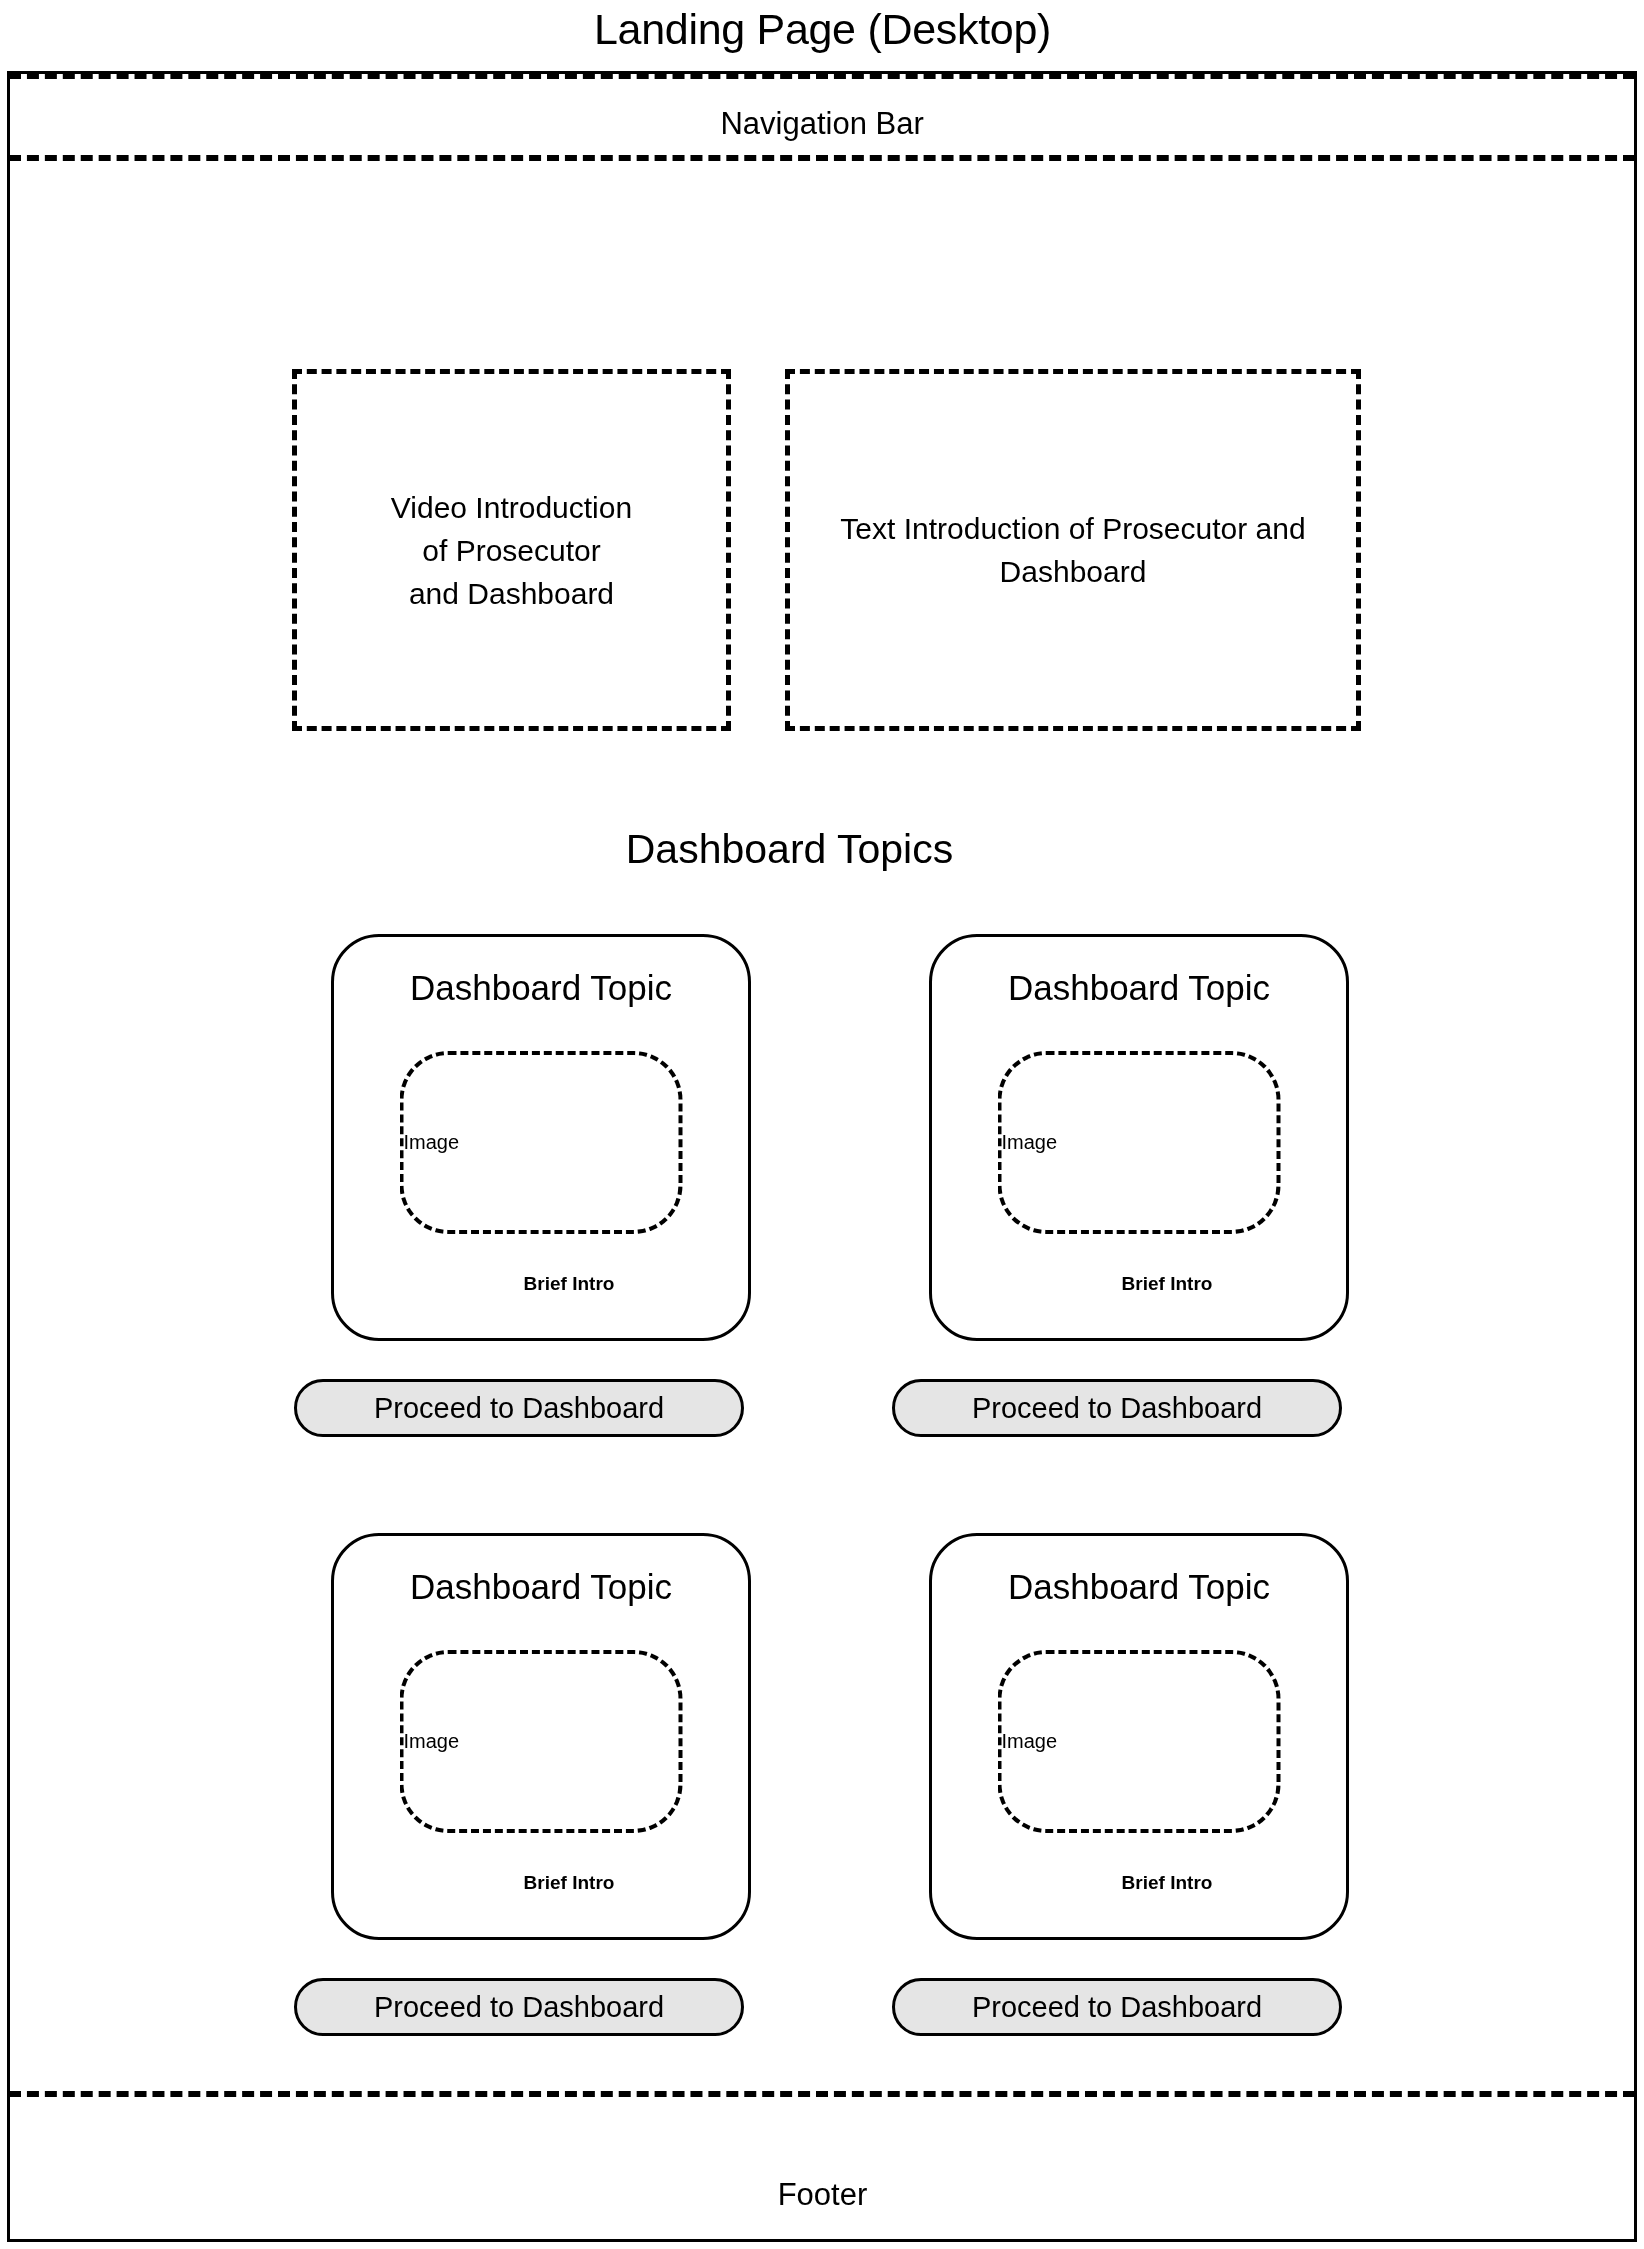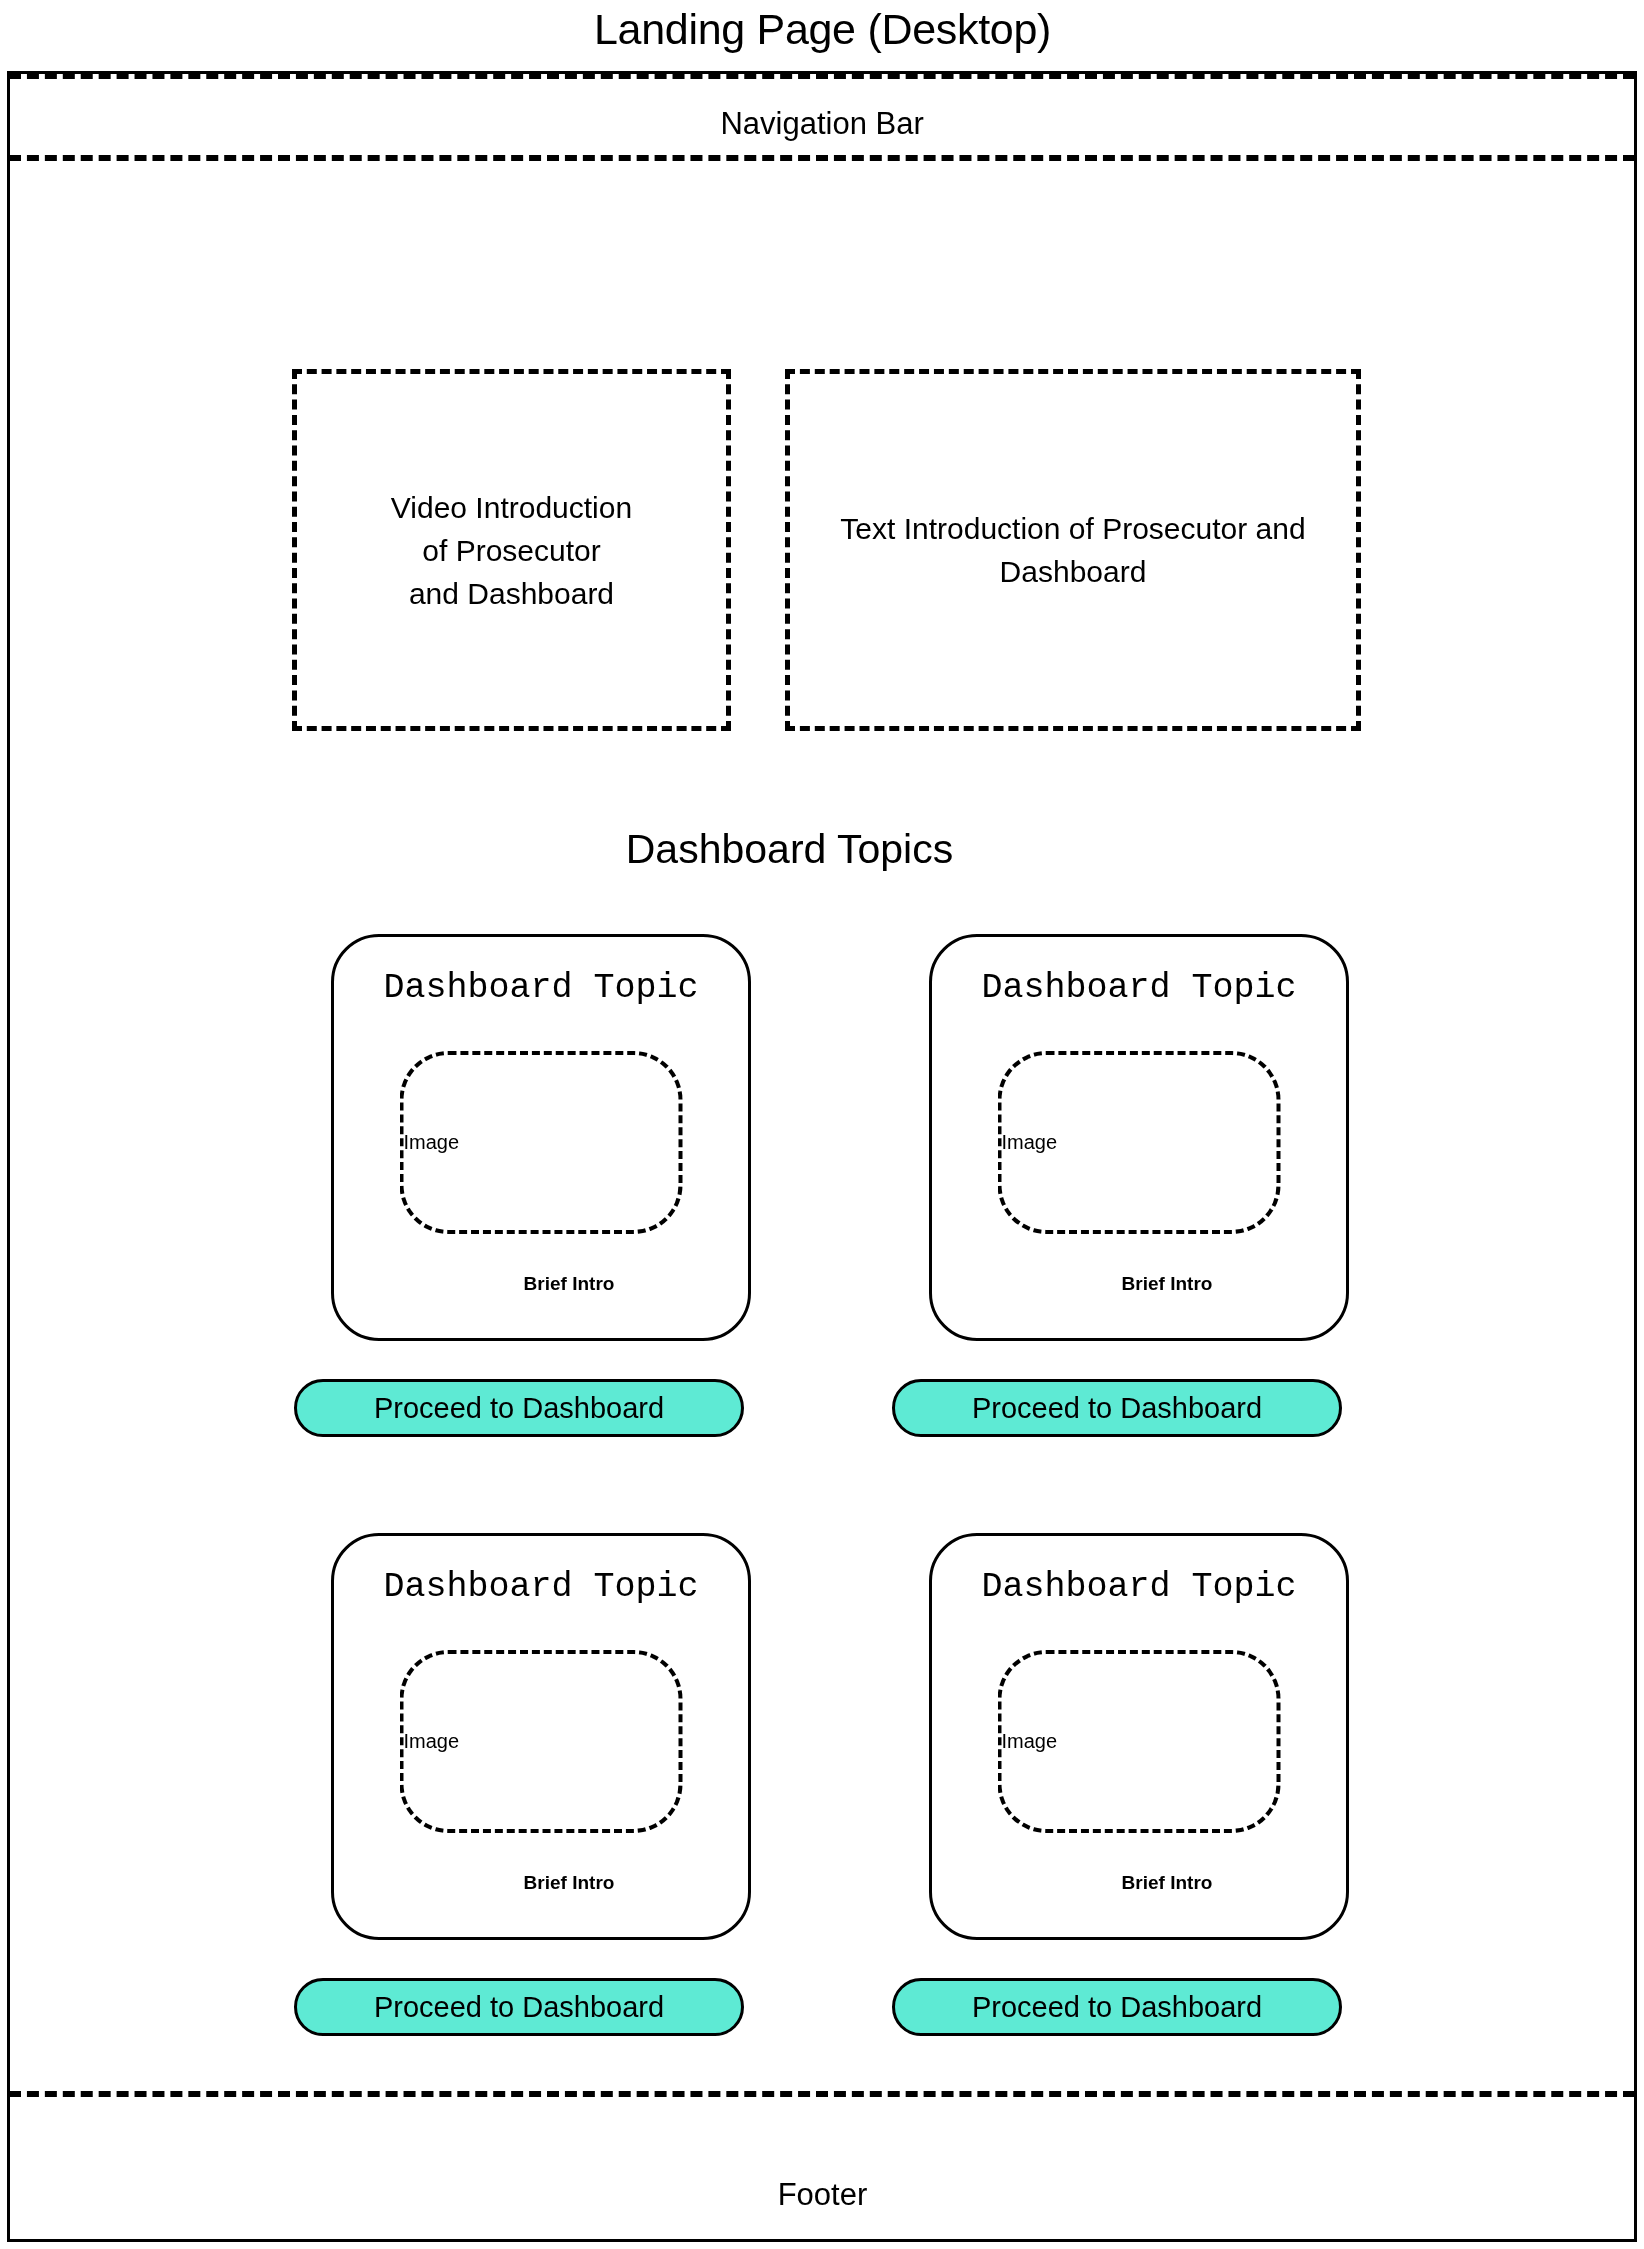--- a/index.html
+++ b/index.html
@@ -139,21 +139,20 @@
   }
   .topic-card-title {
     position: absolute;
     left: 0;
     top: 29px;
     width: 100%;
     text-align: center;
     font-size: 35px;
     line-height: 44px;
     white-space: nowrap;
-    font-family: Liberation Mono, monospace;
   }
   .image-placeholder {
     position: absolute;
     left: 50%;
     top: 114px;
     transform: translateX(-50%);
     width: 283px;
     height: 183px;
     border: 4.6px dashed #000;
     border-radius: 49px;
@@ -183,21 +182,21 @@
   }
   .proceed-button {
     position: absolute;
     left: 0;
     top: 445px;
     width: 450px;
     height: 58px;
     border: 3.7px solid #000;
     border-radius: 35px;
     box-sizing: border-box;
-    background: #5eead4;
+    background: #e5e5e5;
     display: flex;
     align-items: center;
     justify-content: center;
     font-size: 29px;
     font-family: "Liberation Sans", sans-serif;
     color: #000;
     padding: 0;
     cursor: pointer;
     white-space: nowrap;
   }

